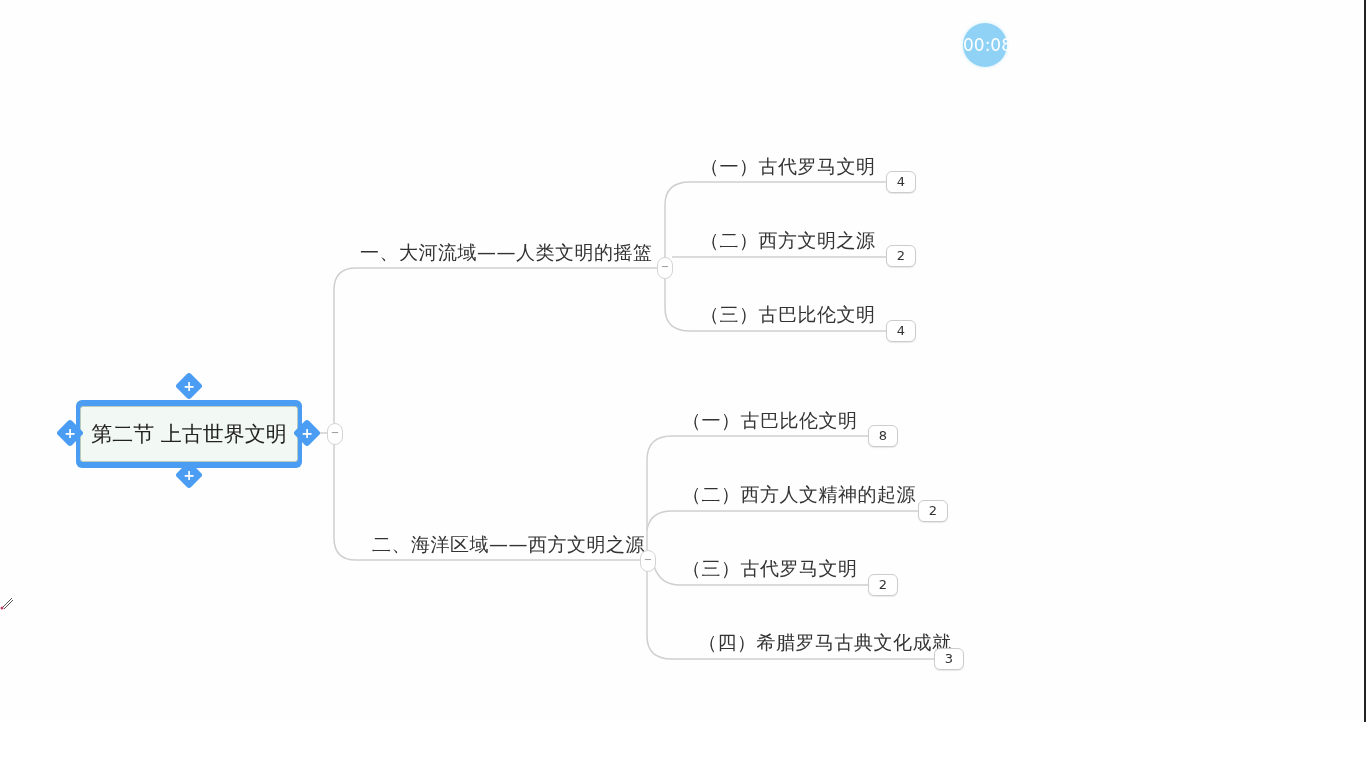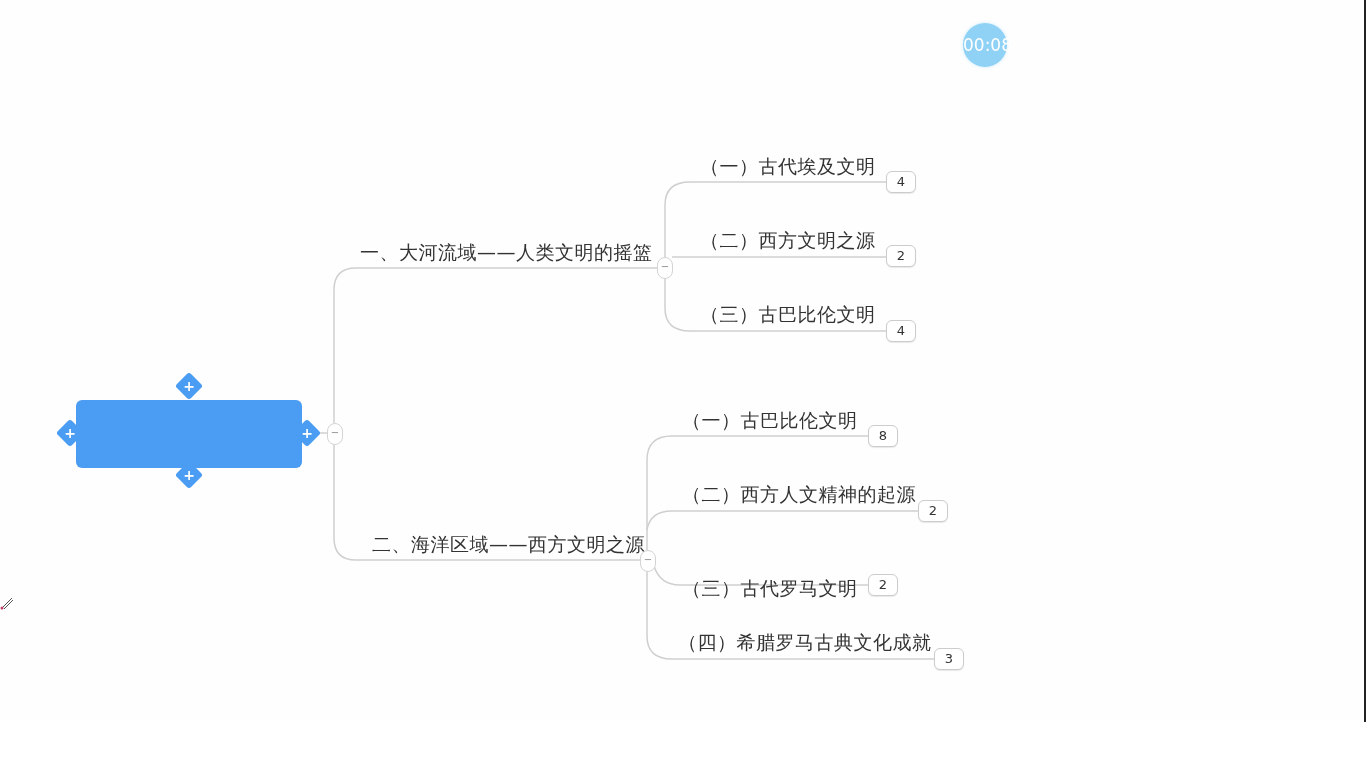--- a/index.html
+++ b/index.html
@@ -50,59 +50,60 @@
     <path d="M647 530 Q650 511 672 511 L920 511"></path>
     <path d="M654 566 Q660 585 680 585 L870 585"></path>
     <path d="M647 571 L647 636 Q647 659 672 659 L936 659"></path>
   </g>
 </svg>
 
 <div class="timer">00:08</div>
 
 <div class="root">
   <div class="root-outer"></div>
+  <div class="root-inner">第二节 上古世界文明</div>
 </div>
 <div class="handle" style="left:179px;top:376px;">
     <span>+</span>
   </div>
 <div class="handle" style="left:179px;top:465px;">
     <span>+</span>
   </div>
 <div class="handle" style="left:60px;top:423px;">
     <span>+</span>
   </div>
 <div class="handle" style="left:297px;top:423px;">
     <span>+</span>
   </div>
 
 <div class="toggle" style="left:327px;top:423px;">−</div>
 
 <div class="label" style="left:360px;top:240px;">一、大河流域——人类文明的摇篮</div>
 <div class="toggle" style="left:657px;top:257px;">−</div>
 
-<div class="label" style="left:700px;top:154px;">（一）古代埃及文明</div>
+<div class="label" style="left:700px;top:154px;">（一）古代罗马文明</div>
 <div class="badge" style="left:886px;top:171px;">4</div>
 
 <div class="label" style="left:700px;top:228px;">（二）西方文明之源</div>
 <div class="badge" style="left:886px;top:245px;">2</div>
 
 <div class="label" style="left:700px;top:302px;">（三）古巴比伦文明</div>
 <div class="badge" style="left:886px;top:320px;">4</div>
 
 <div class="label" style="left:372px;top:532px;">二、海洋区域——西方文明之源</div>
 <div class="toggle" style="left:640px;top:550px;">−</div>
 
 <div class="label" style="left:682px;top:408px;">（一）古巴比伦文明</div>
 <div class="badge" style="left:868px;top:425px;">8</div>
 
 <div class="label" style="left:682px;top:482px;">（二）西方人文精神的起源</div>
 <div class="badge" style="left:918px;top:500px;">2</div>
 
-<div class="label" style="left:682px;top:556px;margin-top:20px;">（三）古代罗马文明</div>
+<div class="label" style="left:682px;top:556px;">（三）古代罗马文明</div>
 <div class="badge" style="left:868px;top:574px;">2</div>
 
-<div class="label" style="left:678px;top:630px;">（四）希腊罗马古典文化成就</div>
+<div class="label" style="left:698px;top:630px;">（四）希腊罗马古典文化成就</div>
 <div class="badge" style="left:934px;top:648px;">3</div>
 
 <svg class="pencil" viewBox="0 0 14 14">
   <path d="M2 12 L12 2 M4 13 L13 4" stroke="#555" stroke-width="1" fill="none"></path>
   <circle cx="2" cy="12" r="1.5" fill="#c04070"></circle>
 </svg>
 
 </body></html>

